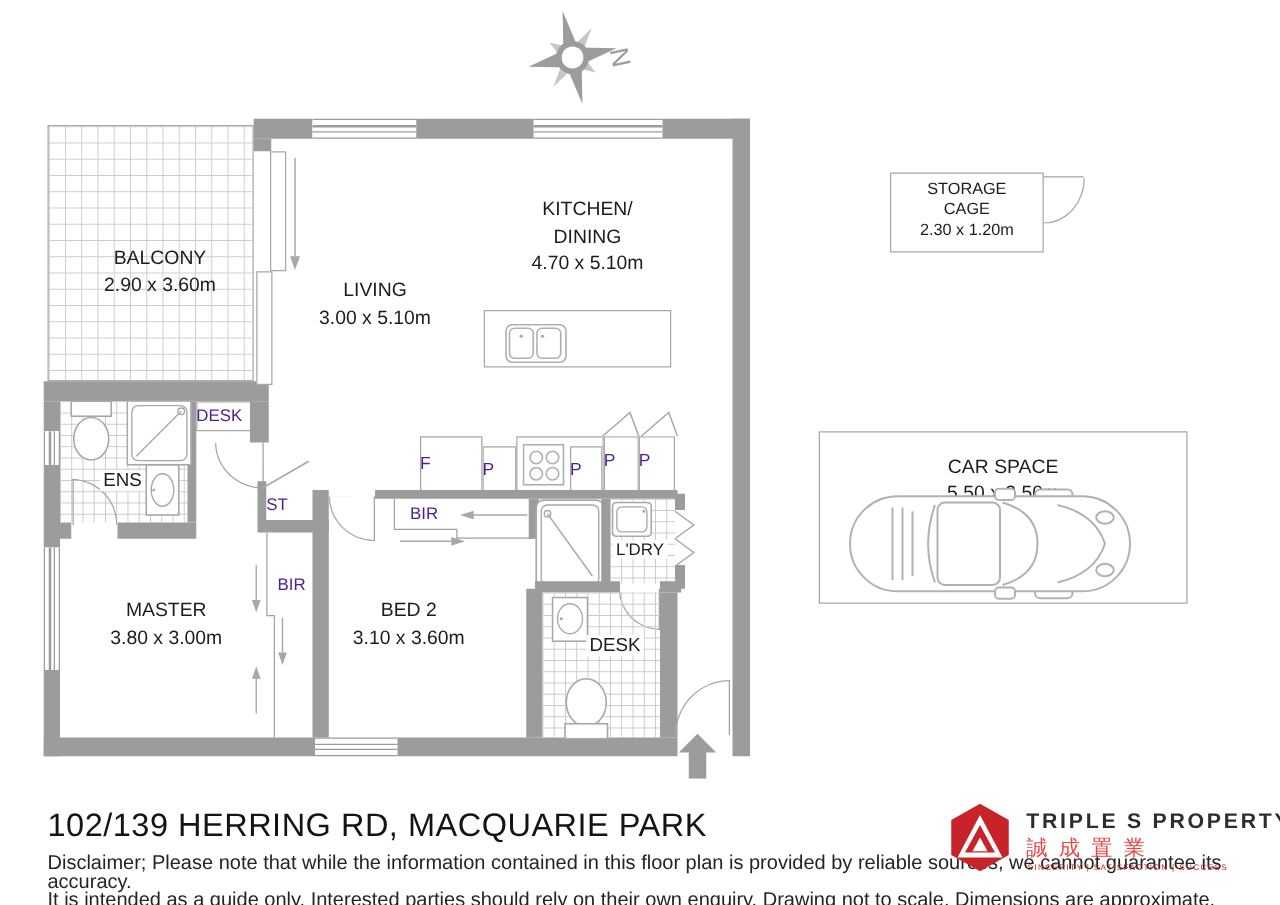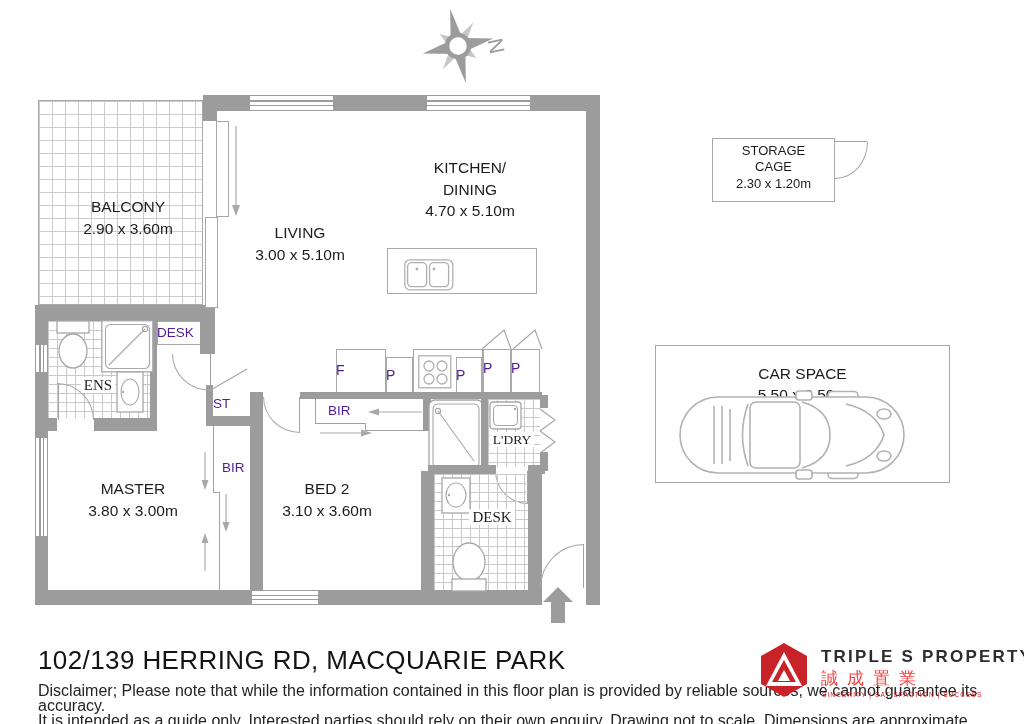--- a/index.html
+++ b/index.html
@@ -16,21 +16,21 @@
   .win-v::before{left:31%;} .win-v::after{left:62%;}
   .tile13{background-image:linear-gradient(#cccccc 1px, transparent 1px),linear-gradient(90deg,#cccccc 1px, transparent 1px);background-size:13px 13px;}
   .tile9{background-image:linear-gradient(#c9c9c9 1px, transparent 1px),linear-gradient(90deg,#c9c9c9 1px, transparent 1px);background-size:9px 9px;}
   .arc{position:absolute;border:1.3px solid #a8a8a8;box-sizing:border-box;}
   .arc.tl{border-right:none;border-bottom:none;border-top-left-radius:100% 100%;}
   .arc.tr{border-left:none;border-bottom:none;border-top-right-radius:100% 100%;}
   .arc.bl{border-right:none;border-top:none;border-bottom-left-radius:100% 100%;}
   .arc.br{border-left:none;border-top:none;border-bottom-right-radius:100% 100%;}
   .line{position:absolute;background:#a2a2a2;}
   .room-label{position:absolute;text-align:center;font-size:15.5px;line-height:1.4;white-space:nowrap;color:#1c1c1c;}
-  .halo{background:#fff;padding:0 3px;font-family:Liberation Serif, serif;}
+  .halo{background:#fff;padding:0 3px;}
   .fixture-label{position:absolute;font-size:14px;color:#4c1d95;text-align:left;}
   #address{position:absolute;left:38px;top:645px;font-size:26px;letter-spacing:0.4px;color:#141414;white-space:nowrap;}
   #disclaimer{position:absolute;left:38px;top:683px;font-size:16px;line-height:15px;color:#242424;}
   #brand-name{position:absolute;left:821px;top:647px;font-size:17px;font-weight:bold;letter-spacing:2.2px;color:#2d2d2d;white-space:nowrap;}
   #brand-cn{position:absolute;left:821px;top:667px;font-size:17px;letter-spacing:9px;color:#ef4444;white-space:nowrap;}
   #brand-tag{position:absolute;left:822px;top:691px;font-size:6.5px;letter-spacing:1.1px;white-space:nowrap;}
   svg{display:block;}
 </style>
 </head>
 <body>

